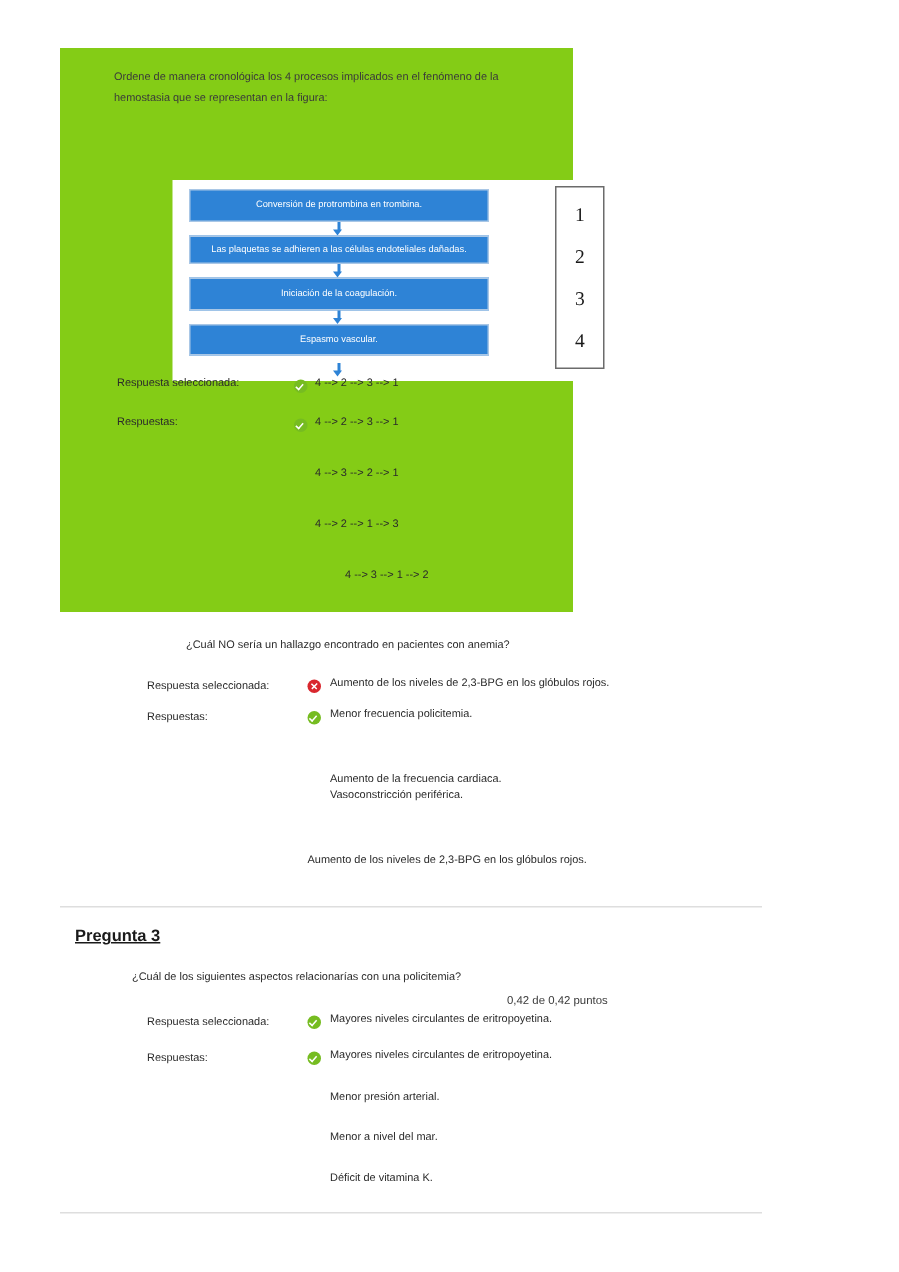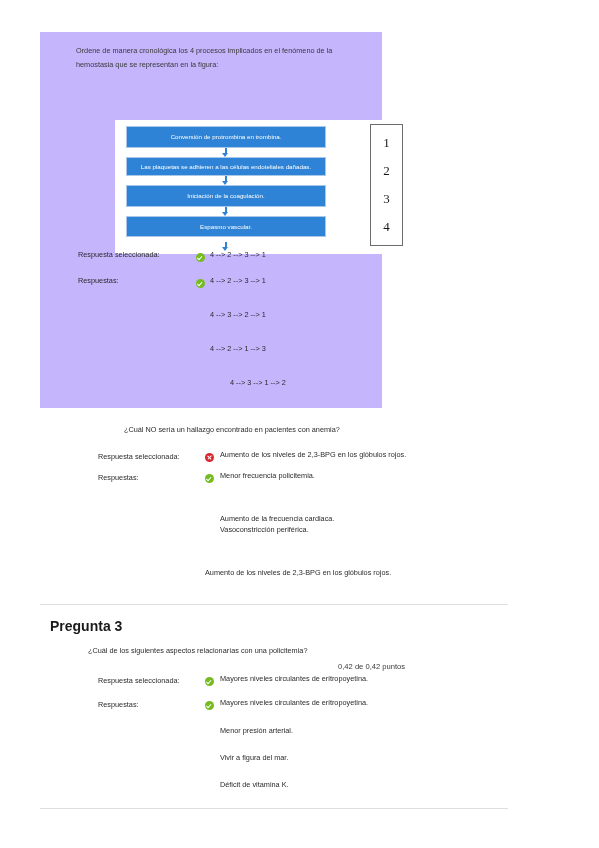--- a/index.html
+++ b/index.html
@@ -7,21 +7,21 @@
     width:599px;height:848px;background:#ffffff;
     font-family:"Liberation Sans","DejaVu Sans",sans-serif;
     color:#2b2b2b;-webkit-font-smoothing:antialiased;
     position:relative;overflow:hidden;
   }
   .page{position:relative;width:599px;height:848px;}
 
   
   .q1-panel{
     position:absolute;left:40px;top:32px;width:342px;height:376px;
-    background:#c4b5fd;
+    background:#84cc16;
   }
   .q1-prompt{
     position:absolute;left:36px;top:12px;width:288px;
     font-size:7.3px;line-height:13.5px;color:#3a3a3a;
   }
 
   
   .flow-card{
     position:absolute;left:75px;top:88px;width:268px;height:134px;
     background:#ffffff;
@@ -99,21 +99,21 @@
   #q2 .lbl2{position:absolute;left:10px;top:48px;font-size:7.3px;}
   #q2 .icoA{position:absolute;left:117px;}
   #q2 .opt{position:absolute;left:132px;font-size:7.3px;}
 
   
   .divider{position:absolute;height:1px;background:#dedede;}
 
   
   #q3-head{position:absolute;left:50px;top:618px;width:500px;}
   #q3-head .title{
-    position:absolute;left:0;top:0;font-size:14px;font-weight:bold;color:#1a1a1a;
+    position:absolute;left:0;top:0;font-size:11px;font-weight:bold;color:#1a1a1a;text-decoration:underline;
   }
   #q3-head .pts{
     position:absolute;left:288px;top:2px;font-size:7.6px;color:#3a3a3a;margin-top:42px;
   }
   #q3{left:88px;top:646px;width:420px;}
   #q3 .prompt{position:absolute;left:0;top:0;font-size:7.3px;}
   #q3 .lbl1{position:absolute;left:10px;top:30px;font-size:7.3px;}
   #q3 .lbl2{position:absolute;left:10px;top:54px;font-size:7.3px;}
   #q3 .icoA{position:absolute;left:117px;}
   #q3 .opt{position:absolute;left:132px;font-size:7.3px;}
@@ -195,19 +195,19 @@
     <div class="ans-label lbl1">Respuesta seleccionada:</div>
     <div class="ans-label lbl2">Respuestas:</div>
 
     <span class="ico correct icoA" style="top:31px;"></span>
     <div class="opt" style="top:28px;">Mayores niveles circulantes de eritropoyetina.</div>
 
     <span class="ico correct icoA" style="top:55px;"></span>
     <div class="opt" style="top:52px;">Mayores niveles circulantes de eritropoyetina.</div>
 
     <div class="opt" style="top:80px;text-align:right;">Menor presión arterial.</div>
-    <div class="opt" style="top:107px;">Vivir a figura del mar.</div>
+    <div class="opt" style="top:107px;">Menor a nivel del mar.</div>
     <div class="opt" style="top:134px;">Déficit de vitamina K.</div>
   </div>
 
   <div class="divider" style="left:40px;top:808px;width:468px;"></div>
 
 </div>
 
 </body></html>

